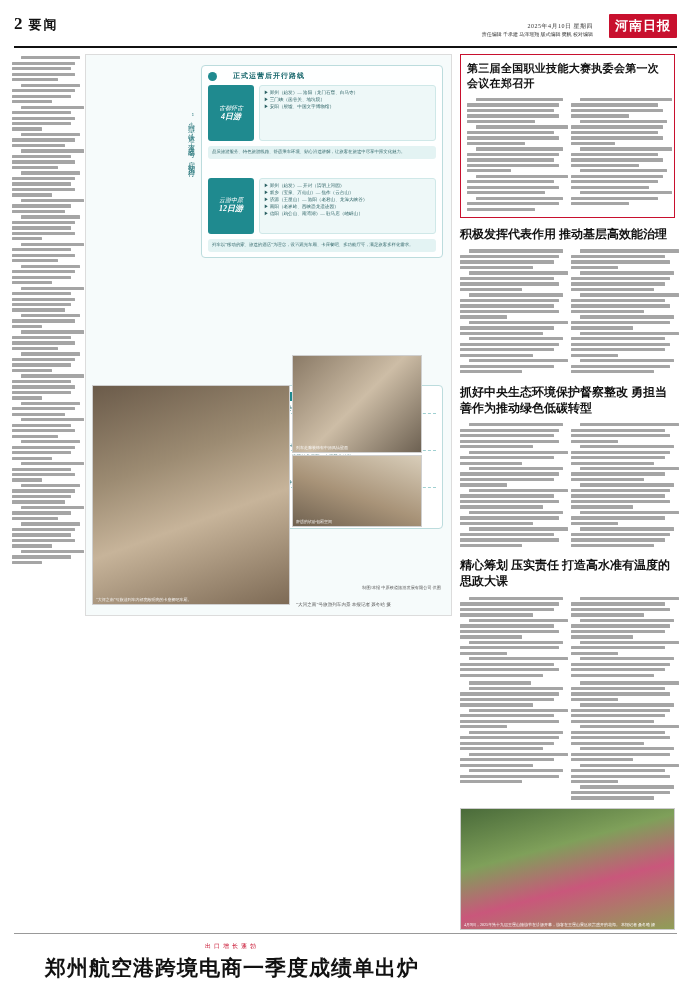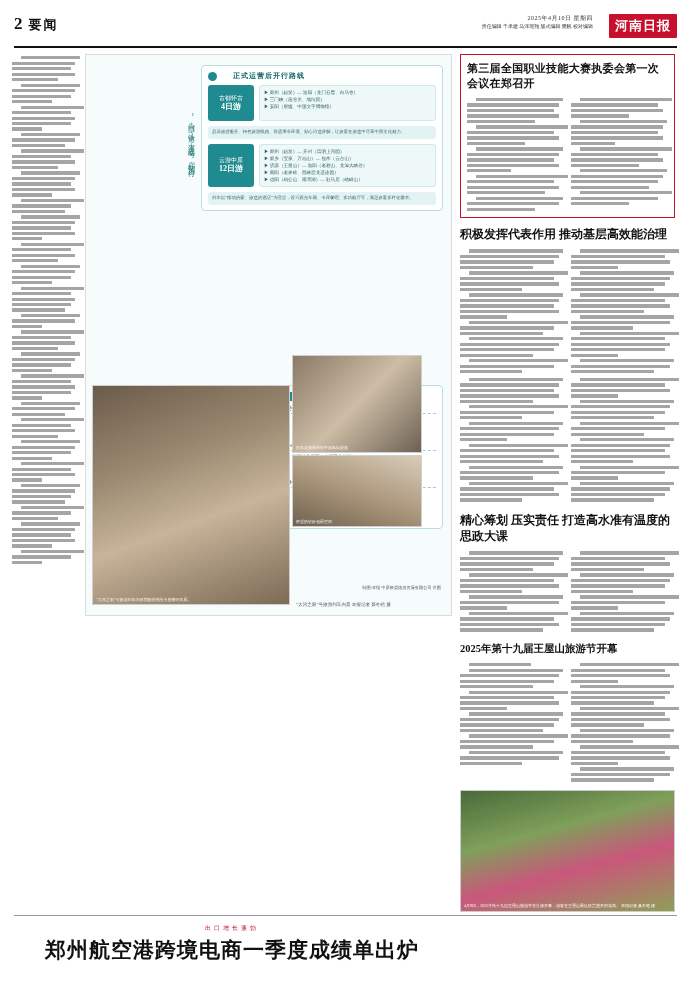--- a/index.html
+++ b/index.html
@@ -8,21 +8,21 @@
     font-family:"Liberation Serif", serif;
     color:#1a1a1a;overflow:hidden;position:relative;
   }
   .page{width:691px;height:1000px;position:relative;box-sizing:border-box;padding:0 12px;}
 
   
   .masthead{display:flex;align-items:flex-start;justify-content:space-between;padding:14px 2px 6px 2px;}
   .mh-left{display:flex;align-items:baseline;gap:6px;}
   .mh-pageno{font-size:17px;font-weight:bold;color:#111;}
   .mh-section{font-size:13px;font-weight:bold;letter-spacing:2px;color:#111;}
-  .mh-right{display:flex;align-items:flex-start;gap:16px;}
+  .mh-right{display:flex;align-items:flex-end;gap:16px;}
   .mh-meta{text-align:right;font-size:5px;line-height:1.5;color:#333;}
   .mh-date{font-size:6px;letter-spacing:.5px;}
   .mh-logo{
     background:#c8102e;color:#fff;font-weight:bold;font-size:13px;
     padding:3px 6px;letter-spacing:1px;border-radius:1px;
     font-family:"DejaVu Serif", serif;
   }
   .rule{height:2px;background:#111;margin:2px 2px 6px 2px;}
   .rule-thin{height:1px;background:#999;margin:3px 2px;}
 
@@ -58,21 +58,21 @@
     position:absolute;right:8px;top:10px;width:228px;background:rgba(255,255,255,.9);
     border:1px solid #bcdcdd;border-radius:4px;padding:5px 6px;
   }
   .route-head{display:flex;align-items:center;gap:16px;margin-bottom:4px;}
   .route-head .dot{width:9px;height:9px;border-radius:50%;background:#1f8a8f;}
   .route-head span{font-size:7px;font-weight:bold;color:#16666b;letter-spacing:1px;}
   .route-row{display:flex;gap:5px;margin-bottom:5px;}
   .route-tag{
     width:46px;min-height:30px;background:#1f8a8f;color:#fff;border-radius:3px;
     display:flex;flex-direction:column;align-items:center;justify-content:center;
-    font-size:6px;line-height:1.35;padding:3px 0;text-align:center;
+    font-size:6px;line-height:1.35;padding:13px 0;text-align:center;font-style:italic;
   }
   .route-tag b{font-size:8px;}
   .route-body{flex:1;background:#eef8f8;border:1px solid #cfe8e8;border-radius:3px;padding:3px 4px;}
   .route-body div{font-size:4.6px;line-height:1.55;color:#2a6063;}
   .route-note{background:#e3f3f3;border-radius:3px;padding:3px 4px;margin-top:3px;}
   .route-note div{font-size:4.4px;line-height:1.55;color:#35696c;}
   .cfg-card{
     position:absolute;right:8px;top:330px;width:150px;background:rgba(255,255,255,.92);
     border:1px solid #bcdcdd;border-radius:4px;padding:5px 6px;
   }
@@ -253,21 +253,21 @@
                     <div>▶ 郑州（始发）— 洛阳（龙门石窟、白马寺）</div>
                     <div>▶ 三门峡（函谷关、地坑院）</div>
                     <div>▶ 安阳（殷墟、中国文字博物馆）</div>
                   </div>
                 </div>
 
                 <div class="route-note">
                   <div>品质旅游服务、特色旅游线路、舒适乘车环境、贴心沿途讲解，让旅客在旅途中尽享中原文化魅力。</div>
                 </div>
 
-                <div class="route-row" style="margin-top:5px;border-radius:21px;">
+                <div class="route-row" style="margin-top:19px;border-radius:21px;">
                   <div class="route-tag">
                     <span>云游中原</span>
                     <b>12日游</b>
                   </div>
                   <div class="route-body">
                     <div>▶ 郑州（始发）— 开封（清明上河园）</div>
                     <div>▶ 新乡（宝泉、万仙山）— 焦作（云台山）</div>
                     <div>▶ 济源（王屋山）— 洛阳（老君山、龙潭大峡谷）</div>
                     <div>▶ 南阳（老界岭、西峡恐龙遗迹园）</div>
                     <div>▶ 信阳（鸡公山、南湾湖）— 驻马店（嵖岈山）</div>
@@ -435,20 +435,22 @@
             <i class="s90"></i>
             <i class="s95"></i>
             <i class="s90"></i>
             <i class="s45"></i>
           <i class="s90 ind"></i>
             <i class="s95"></i>
             <i class="s80"></i>
         </div>
       </div>
 
+      <h2 class="art-h2">抓好中央生态环境保护督察整改
+勇担当善作为推动绿色低碳转型</h2>
       <div class="cols">
         <div class="col tcol faux">
           <i class="s90 ind"></i>
             <i class="s95"></i>
             <i class="s90"></i>
             <i class="s95"></i>
             <i class="s70"></i>
           <i class="s95 ind"></i>
             <i class="s90"></i>
             <i class="s60"></i>
@@ -527,21 +529,20 @@
           <i class="s95 ind"></i>
             <i class="s90"></i>
             <i class="s45"></i>
           <i class="s90 ind"></i>
             <i class="s95"></i>
             <i class="s90"></i>
             <i class="s80"></i>
         </div>
       </div>
 
-      <h2 class="art-h2 sm">2025年第十九届王屋山旅游节开幕</h2>
       <div class="cols">
         <div class="col tcol faux">
           <i class="s60 ind"></i>
           <i class="s90 ind"></i>
             <i class="s95"></i>
             <i class="s90"></i>
             <i class="s70"></i>
           <i class="s95 ind"></i>
             <i class="s90"></i>
             <i class="s95"></i>

